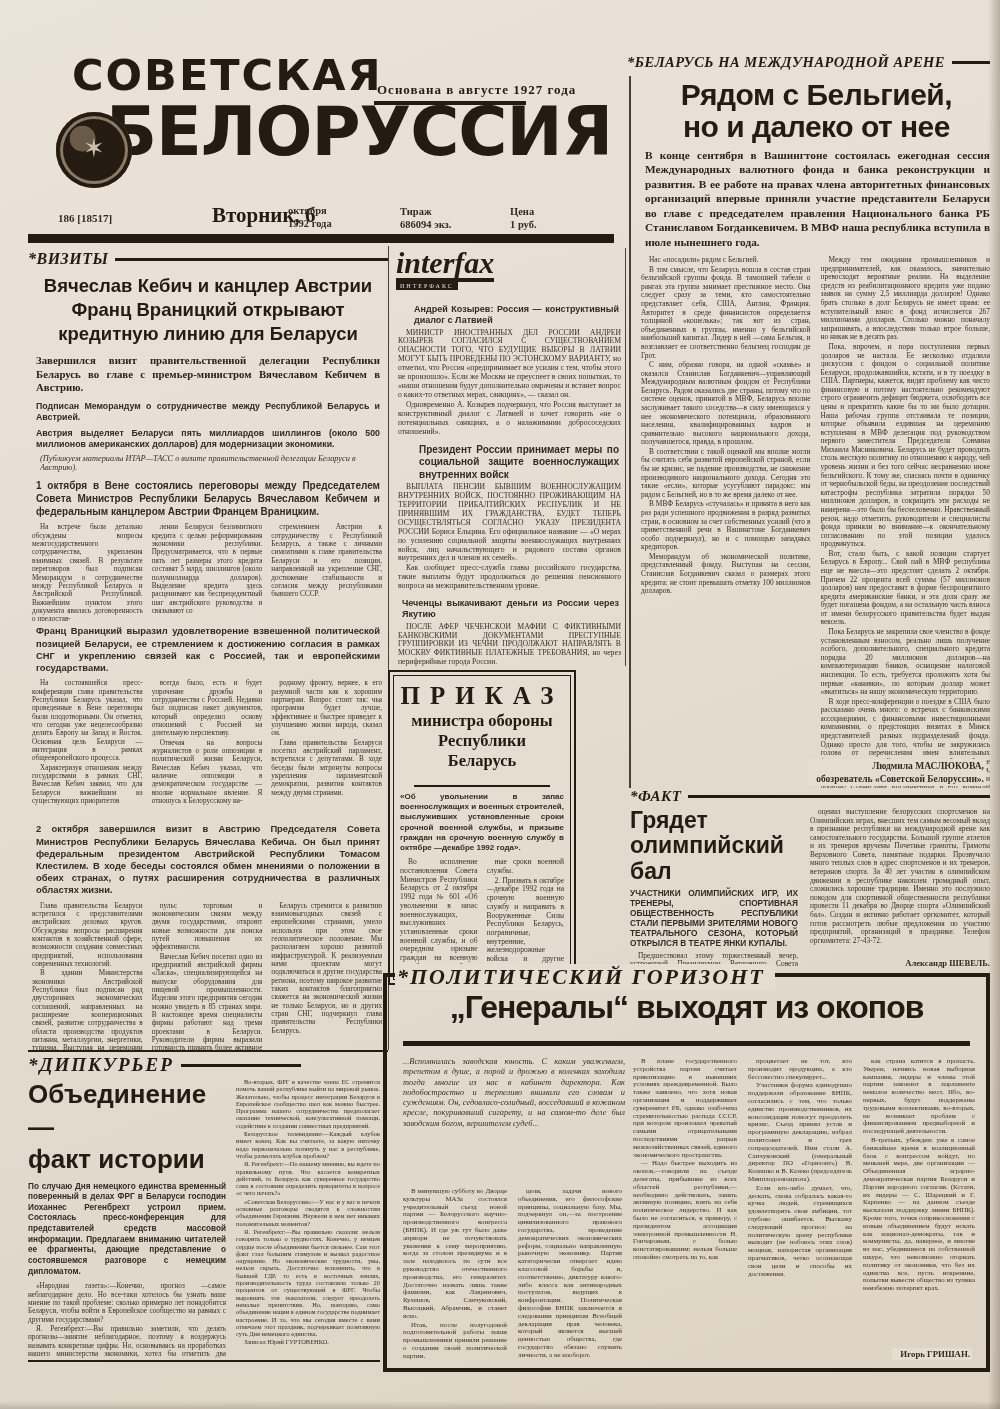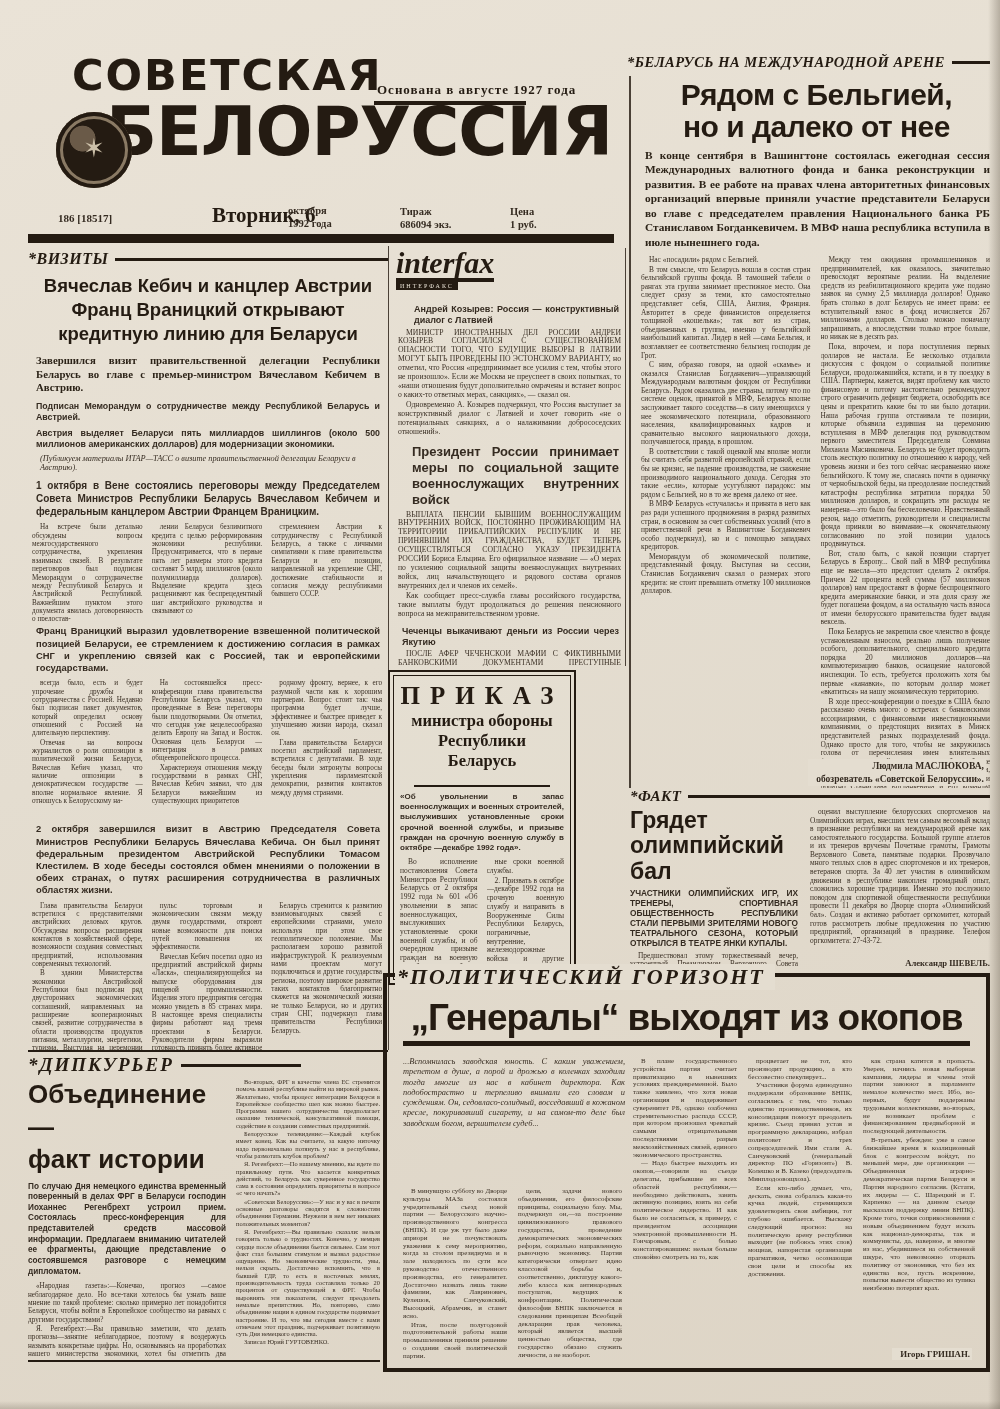--- a/index.html
+++ b/index.html
@@ -126,26 +126,26 @@
       <div style="flex:1;" class="clip">
           <p>лении Беларуси безлимитного кредита с целью реформирования экономики республики. Предусматривается, что в первые пять лет размеры этого кредита составят 5 млрд. шиллингов (около полумиллиарда долларов). Выделение кредита здесь расценивают как беспрецедентный шаг австрийского руководства и связывают со</p>
         </div>
       <div style="flex:1;" class="clip">
           <p>стремлением Австрии к сотрудничеству с Республикой Беларусь, а также с личными симпатиями к главе правительства Беларуси и его позиции, направленной на укрепление СНГ, достижение стабильности и согласия между республиками бывшего СССР.</p>
         </div>
     </div>
     <div class="sans b just" style="margin:4px 8px 0 8px;font-size:9.4px;line-height:1.3;">Франц Враницкий выразил удовлетворение взвешенной политической позицией Беларуси, ее стремлением к достижению согласия в рамках СНГ и укреплению связей как с Россией, так и европейскими государствами.</div>
     <div class="colwrap bod just" style="margin:5px 6px 0 4px;gap:9px;font-size:7.2px;height:140px;">
       <div style="flex:1;" class="clip">
+          <p>На состоявшейся пресс-конференции глава правительства Республики Беларусь указал, что проведенные в Вене переговоры были плодотворными. Он отметил, что сегодня уже нецелесообразно делить Европу на Запад и Восток. Основная цель Беларуси — интеграция в рамках общеевропейского процесса.</p>
+          <p>Характеризуя отношения между государствами в рамках СНГ, Вячеслав Кебич заявил, что для Беларуси важнейшим из существующих приоритетов</p>
+        </div>
+      <div style="flex:1;" class="clip">
           <p>всегда было, есть и будет упрочение дружбы и сотрудничества с Россией. Недавно был подписан пакет документов, который определил основу отношений с Россией на длительную перспективу.</p>
           <p>Отвечая на вопросы журналистов о роли оппозиции в политической жизни Беларуси, Вячеслав Кебич указал, что наличие оппозиции в демократическом государстве — вполне нормальное явление. Я отношусь к Белорусскому на-</p>
-        </div>
-      <div style="flex:1;" class="clip">
-          <p>На состоявшейся пресс-конференции глава правительства Республики Беларусь указал, что проведенные в Вене переговоры были плодотворными. Он отметил, что сегодня уже нецелесообразно делить Европу на Запад и Восток. Основная цель Беларуси — интеграция в рамках общеевропейского процесса.</p>
-          <p>Характеризуя отношения между государствами в рамках СНГ, Вячеслав Кебич заявил, что для Беларуси важнейшим из существующих приоритетов</p>
         </div>
       <div style="flex:1;" class="clip">
           <p>родному фронту, вернее, к его разумной части как к хорошим партнерам. Вопрос стоит так: чья программа будет лучше, эффективнее и быстрее приведет к улучшению жизни народа, сказал он.</p>
           <p>Глава правительства Беларуси посетил австрийский парламент, встретился с депутатами. В ходе беседы были затронуты вопросы укрепления парламентской демократии, развития контактов между двумя странами.</p>
         </div>
     </div>
     <div class="sans b just" style="margin:4px 8px 0 8px;font-size:9.4px;line-height:1.3;">2 октября завершился визит в Австрию Председателя Совета Министров Республики Беларусь Вячеслава Кебича. Он был принят федеральным президентом Австрийской Республики Томасом Клестилем. В ходе беседы состоялся обмен мнениями о положении в обеих странах, о путях расширения сотрудничества в различных областях жизни.</div>
     <div class="colwrap bod just" style="margin:5px 6px 0 4px;gap:9px;font-size:7.2px;height:168px;">
       <div style="flex:1;" class="clip">
           <p>Глава правительства Беларуси встретился с представителями австрийских деловых кругов. Обсуждены вопросы расширения контактов в хозяйственной сфере, возможности создания совместных предприятий, использования современных технологий.</p>
@@ -167,21 +167,21 @@
     <div style="margin-left:4px;">
       <span class="ifx-logo" style="font-size:30px;line-height:1;">interfax</span><br>
       <span class="ifx-tag">ИНТЕРФАКС</span>
     </div>
     <div style="margin-top:4px;">
       <div class="sans b just" style="margin:4px 6px 2px 22px;font-size:9px;line-height:1.25;">Андрей Козырев: Россия — конструктивный диалог с Латвией</div>
       <div class="bod just clip" style="margin:0 4px 0 6px;font-size:7.7px;">
           <p>МИНИСТР ИНОСТРАННЫХ ДЕЛ РОССИИ АНДРЕЙ КОЗЫРЕВ СОГЛАСИЛСЯ С СУЩЕСТВОВАНИЕМ ОПАСНОСТИ ТОГО, ЧТО БУДУЩИЕ ВЫБОРЫ В ЛАТВИИ МОГУТ БЫТЬ ПРОВЕДЕНЫ ПО ЭСТОНСКОМУ ВАРИАНТУ, но отметил, что Россия «предпринимает все усилия с тем, чтобы этого не произошло». Если же Москва не преуспеет в своих попытках, то «наши отношения будут дополнительно омрачены и встанет вопрос о каких-то ответных мерах, санкциях», — сказал он.</p>
           <p>Одновременно А. Козырев подчеркнул, что Россия выступает за конструктивный диалог с Латвией и хочет говорить «не о потенциальных санкциях, а о налаживании добрососедских отношений».</p>
         </div>
-      <div class="sans b just" style="margin:6px 6px 2px 20px;font-size:13px;line-height:1.25;">Президент России принимает меры по социальной защите военнослужащих внутренних войск</div>
+      <div class="sans b just" style="margin:6px 6px 2px 27px;font-size:10px;line-height:1.25;">Президент России принимает меры по социальной защите военнослужащих внутренних войск</div>
       <div class="bod just clip" style="margin:0 4px 0 6px;font-size:7.7px;">
           <p>ВЫПЛАТА ПЕНСИЙ БЫВШИМ ВОЕННОСЛУЖАЩИМ ВНУТРЕННИХ ВОЙСК, ПОСТОЯННО ПРОЖИВАЮЩИМ НА ТЕРРИТОРИИ ПРИБАЛТИЙСКИХ РЕСПУБЛИК И НЕ ПРИНЯВШИМ ИХ ГРАЖДАНСТВА, БУДЕТ ТЕПЕРЬ ОСУЩЕСТВЛЯТЬСЯ СОГЛАСНО УКАЗУ ПРЕЗИДЕНТА РОССИИ Бориса Ельцина. Его официальное название — «О мерах по усилению социальной защиты военнослужащих внутренних войск, лиц начальствующего и рядового состава органов внутренних дел и членов их семей».</p>
           <p>Как сообщает пресс-служба главы российского государства, такие выплаты будут продолжаться до решения пенсионного вопроса на межправительственном уровне.</p>
         </div>
       <div class="sans b just" style="margin:6px 6px 2px 10px;font-size:9px;line-height:1.25;">Чеченцы выкачивают деньги из России через Якутию</div>
       <div class="bod just clip" style="margin:0 4px 0 6px;font-size:7.7px;">
           <p>ПОСЛЕ АФЕР ЧЕЧЕНСКОЙ МАФИИ С ФИКТИВНЫМИ БАНКОВСКИМИ ДОКУМЕНТАМИ ПРЕСТУПНЫЕ ГРУППИРОВКИ ИЗ ЧЕЧНИ ПРОДОЛЖАЮТ НАПРАВЛЯТЬ В МОСКВУ ФИКТИВНЫЕ ПЛАТЕЖНЫЕ ТРЕБОВАНИЯ, но через периферийные города России.</p>
           <p>В Якутске было создано частное предприятие «НИЛ», которое предъявило в республиканский расчетно-кредитный центр Национального банка Якутии документы на выплату 83 миллионов, полученных якобы из города Грозного в качестве платы за сельхозпродукты из Якутии. В тот же день вся сумма этим частным предприятием была перечислена на счета одного из банков Москвы. И тут вмешалась милиция.</p>
         </div>
     </div>
@@ -227,21 +227,21 @@
         <div class="bod just clip" style="font-size:7.4px;height:148px;">
             <p>оценил выступление белорусских спортсменов на Олимпийских играх, внесших тем самым весомый вклад в признание республики на международной арене как самостоятельного государства. Большой группе атлетов и их тренеров вручены Почетные грамоты, Грамоты Верховного Совета, памятные подарки. Прозвучало много теплых слов в адрес спортсменов и их тренеров, ветеранов спорта. За 40 лет участия в олимпийском движении в республике накоплен громадный опыт, сложились хорошие традиции. Именно это послужило поводом для спортивной общественности республики провести 11 декабря во Дворце спорта «Олимпийский бал». Создан и активно работает оргкомитет, который готов рассмотреть любые предложения по участию предприятий, организаций в празднике. Телефон оргкомитета: 27-43-72.</p>
           </div>
         <div class="rt b" style="font-size:8.6px;margin-top:2px;">Александр ШЕВЕЛЬ.</div>
       </div>
     </div>
   </div>
 
   <div class="abs hframe" style="left:383px;top:973px;width:607px;height:399px;box-sizing:border-box;">
     <div class="abs" style="left:8px;top:-13px;background:#e4ddd0;padding:0 10px 0 2px;font-style:italic;font-weight:bold;font-size:22px;letter-spacing:2px;color:#241b12;">*ПОЛИТИЧЕСКИЙ ГОРИЗОНТ</div>
-    <div class="hl-sans ctr" style="margin-top:22px;font-size:37px;letter-spacing:-1px;line-height:1;">„Генералы“ выходят из окопов</div>
+    <div class="hl-sans ctr" style="margin-top:14px;font-size:32px;letter-spacing:-1px;line-height:1;">„Генералы“ выходят из окопов</div>
     <div class="abs ink" style="left:16px;top:64px;right:16px;height:5px;"></div>
     <div class="abs bod just clip" style="left:16px;top:80px;width:222px;height:124px;font-size:8.4px;font-style:italic;line-height:1.22;"><span>...Вспомнилась заводская юность. С каким уважением, трепетом в душе, а порой и дрожью в коленках заходили тогда многие из нас в кабинет директора. Как подобострастно и терпеливо внимали его словам и суждениям. Он, седовласо-солидный, восседавший в кожаном кресле, покуривавший сигарету, и на самом-то деле был заводским богом, вершителем судеб...</span></div>
     <div class="abs bod just clip" style="left:16px;top:210px;width:104px;height:172px;font-size:6.9px;line-height:1.13;">
         <p>В минувшую субботу во Дворце культуры МАЗа состоялся учредительный съезд новой партии — Белорусского научно-производственного конгресса (БНПК). И где уж тут было даже априори не почувствовать уважения к сему мероприятию, когда за столом президиума и в зале находилось по сути все руководство отечественного производства, его генералитет. Достаточно назвать лишь такие фамилии, как Лавринович, Кулешов, Санчуковский, Высоцкий, Абрамчик, и станет ясно.</p>
         <p>Итак, после полугодовой подготовительной работы наши промышленники приняли решение о создании своей политической партии.</p>
       </div>
     <div class="abs bod just clip" style="left:131px;top:210px;width:104px;height:172px;font-size:6.9px;line-height:1.13;">
         <p>цели, задачи нового объединения, его философские принципы, социальную базу. Мы, подчеркнул он,—за построение цивилизованного правового государства, проведение демократических экономических реформ, социально направленную рыночную экономику. Партия категорически отвергает идею классовой борьбы и, соответственно, диктатуру какого-либо класса как антинародных постулатов, ведущих к конфронтации. Политическая философия БНПК заключается в следовании принципам Всеобщей декларации прав человека, который является высшей ценностью общества, где государство обязано служить личности, а не наоборот.</p>
       </div>
     <div class="abs bod just clip" style="left:246px;top:80px;width:104px;height:302px;font-size:6.9px;line-height:1.13;">

